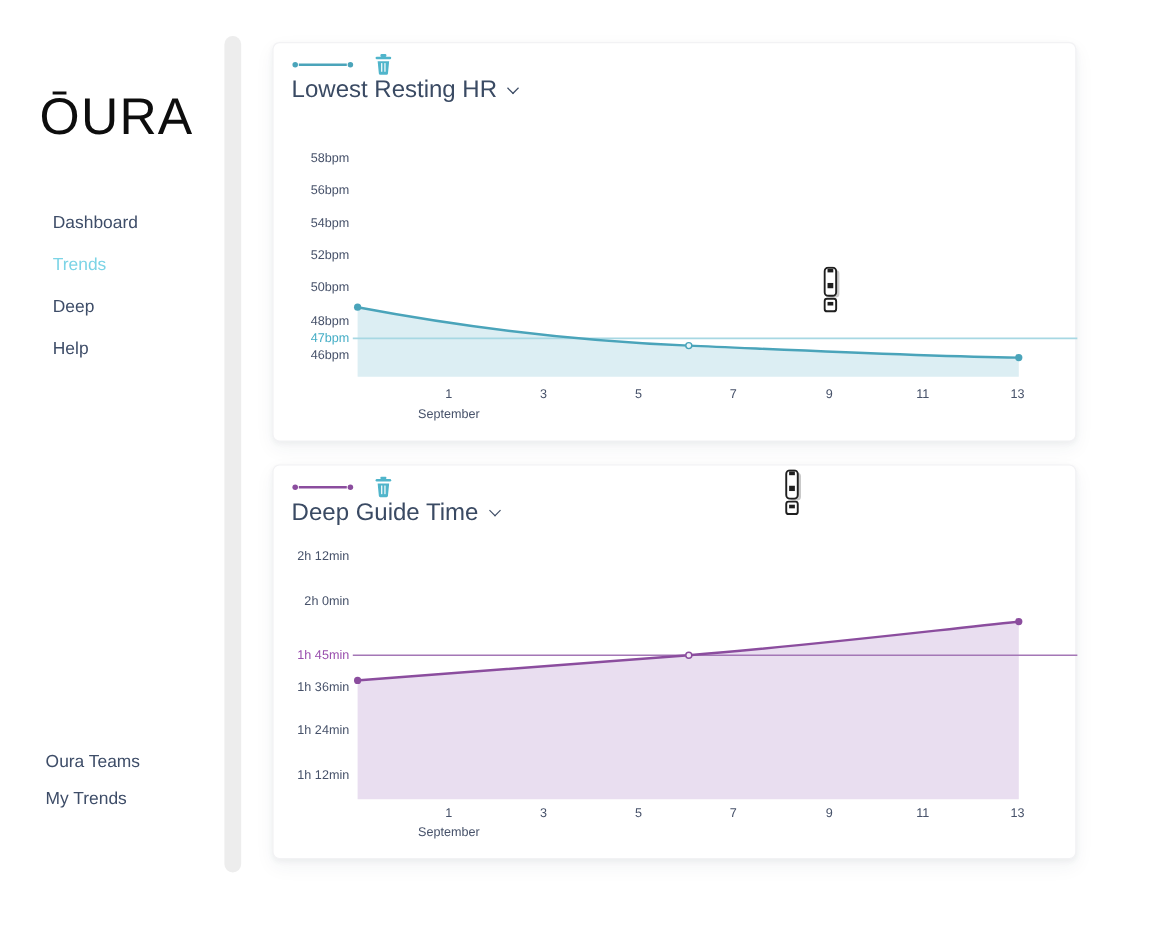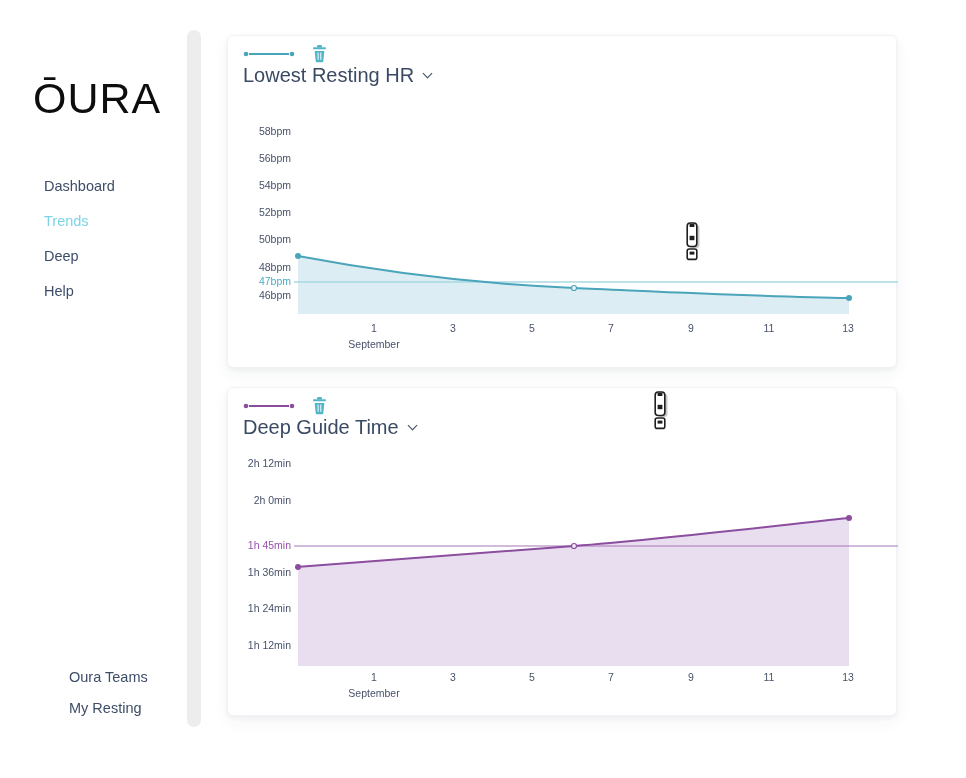--- a/index.html
+++ b/index.html
@@ -7,21 +7,21 @@
   body { font-family:"Liberation Sans", sans-serif; color:#3c4a63; }
   .page { position:relative; width:966px; height:778px; background:#fff; overflow:hidden; }
 
   
   .sidebar { position:absolute; left:0; top:0; width:210px; height:778px; background:#fff; }
   .logo { position:absolute; left:33px; top:74px; font-size:43px; font-weight:400;
           letter-spacing:1px; color:#0d0d0d; }
   .nav { position:absolute; left:44px; top:178px; }
   .nav-item { height:35px; font-size:14.5px; color:#3e4d68; cursor:pointer; }
   .nav-item.active { color:#7cd4e6; }
-  .footer-nav { position:absolute; left:38px; top:669px;margin-left:31px; }
+  .footer-nav { position:absolute; left:38px; top:627px; }
   .footer-nav .nav-item { height:31px; }
   .scroll-strip { position:absolute; left:187px; top:30px; width:14px; height:697px;
                   background:#ededed; border-radius:8px; }
 
   
   .card { position:absolute; left:227px; width:670px; background:#fff;
           border:1px solid #f2f2f4; border-radius:6px;
           box-shadow:0 2px 4px rgba(40,50,70,.05), 0 6px 16px rgba(40,50,70,.05); }
   .card1 { top:35px; height:333px; }
   .card2 { top:387px; height:329px; }
@@ -49,21 +49,21 @@
   <div class="sidebar">
     <div class="logo">ŌURA</div>
     <div class="nav">
       <div class="nav-item">Dashboard</div>
       <div class="nav-item active">Trends</div>
       <div class="nav-item">Deep</div>
       <div class="nav-item">Help</div>
     </div>
     <div class="footer-nav">
       <div class="nav-item">Oura Teams</div>
-      <div class="nav-item">My Resting</div>
+      <div class="nav-item">My Trends</div>
     </div>
   </div>
 
   <div class="scroll-strip"></div>
 
   <div class="card card1">
 
     <svg class="chart-svg" width="670" height="333" viewBox="0 0 670 333">
 
       <text x="63" y="96" text-anchor="end" dominant-baseline="middle">58bpm</text>

